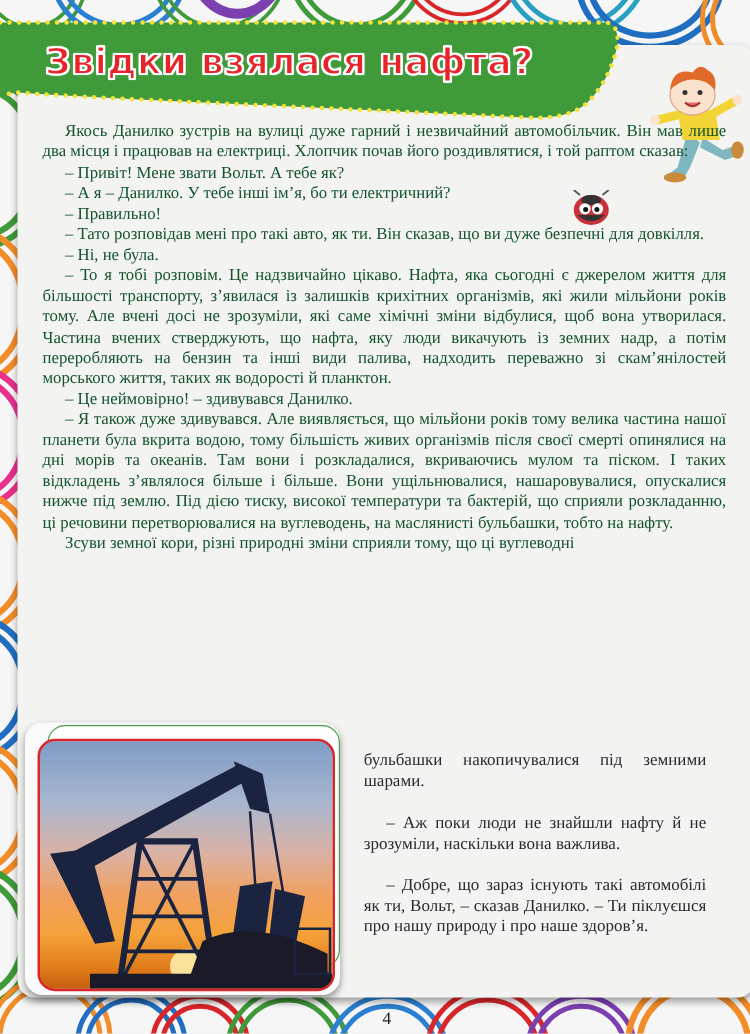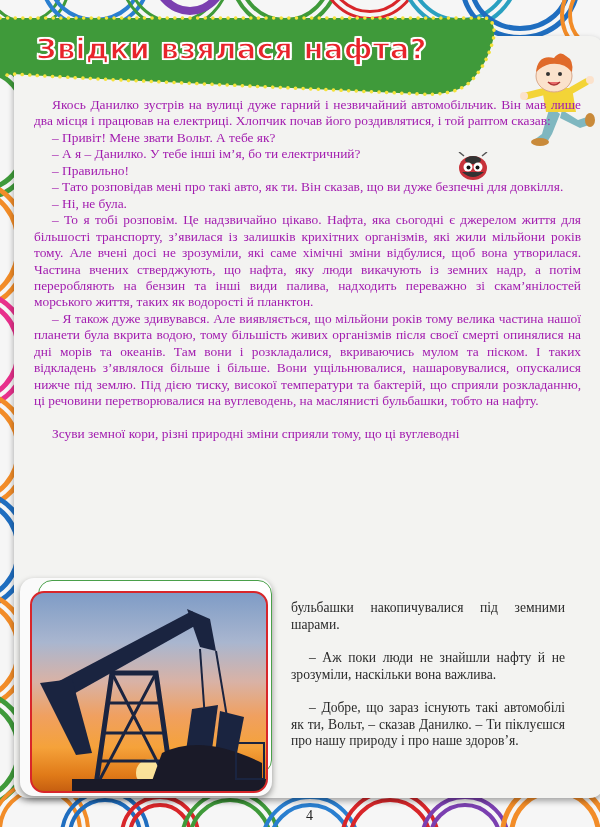--- a/index.html
+++ b/index.html
@@ -29,21 +29,21 @@
   .title {
     position: absolute; left: 36px; top: 18px;
     font-family: "DejaVu Sans", sans-serif; font-weight: bold;
     font-size: 29px; color: #e8242b; letter-spacing: 0.3px;
     -webkit-text-stroke: 1.5px #ffffff;
     text-shadow: 0 0 2px #fff, 1px 1px 0 #fff, -1px -1px 0 #fff, 1px -1px 0 #fff, -1px 1px 0 #fff;
     white-space: nowrap;
   }
   .text {
     position: absolute; left: 34px; top: 97px; width: 547px;
-    font-size: 13.4px; line-height: 16.45px; color: #a21caf;
+    font-size: 13.4px; line-height: 16.45px; color: #14532d;
     text-align: justify; font-family: "Liberation Serif", serif;
   }
   .text p { margin: 0; text-indent: 18px; }
   .text2 {
     position: absolute; left: 275px; top: 584px; width: 306px;
     font-size: 13.6px; line-height: 16.9px; color: #2a2a2a;
     text-align: justify; font-family: "Liberation Serif", serif;
   }
   .text2 p { margin: 16px; text-indent: 18px; }
   .text2 p.noind { text-indent: 0; }
@@ -141,22 +141,23 @@
 </svg>
 
 <div class="text">
   <p>Якось Данилко зустрів на вулиці дуже гарний і незвичайний автомобільчик. Він мав лише два місця і працював на електриці. Хлопчик почав його роздивлятися, і той раптом сказав:</p>
   <p>– Привіт! Мене звати Вольт. А тебе як?</p>
   <p>– А я – Данилко. У тебе інші ім’я, бо ти електричний?</p>
   <p>– Правильно!</p>
   <p>– Тато розповідав мені про такі авто, як ти. Він сказав, що ви дуже безпечні для довкілля.</p>
   <p>– Ні, не була.</p>
   <p>– То я тобі розповім. Це надзвичайно цікаво. Нафта, яка сьогодні є джерелом життя для більшості транспорту, з’явилася із залишків крихітних організмів, які жили мільйони років тому. Але вчені досі не зрозуміли, які саме хімічні зміни відбулися, щоб вона утворилася. Частина вчених стверджують, що нафта, яку люди викачують із земних надр, а потім переробляють на бензин та інші види палива, надходить переважно зі скам’янілостей морського життя, таких як водорості й планктон.</p>
+  <p>– Це неймовірно! – здивувався Данилко.</p>
   <p>– Я також дуже здивувався. Але виявляється, що мільйони років тому велика частина нашої планети була вкрита водою, тому більшість живих організмів після своєї смерті опинялися на дні морів та океанів. Там вони і розкладалися, вкриваючись мулом та піском. І таких відкладень з’являлося більше і більше. Вони ущільнювалися, нашаровувалися, опускалися нижче під землю. Під дією тиску, високої температури та бактерій, що сприяли розкладанню, ці речовини перетворювалися на вуглеводень, на маслянисті бульбашки, тобто на нафту.</p>
-  <p style="text-align:left;margin-top:16px;">Зсуви земної кори, різні природні зміни сприяли тому, що ці вуглеводні</p>
+  <p style="text-align:left;">Зсуви земної кори, різні природні зміни сприяли тому, що ці вуглеводні</p>
 </div>
 
 <div class="photo-card"></div>
 <div class="photo-frame"></div>
 <div class="photo">
   <svg width="234" height="198" viewBox="0 0 234 198">
     <circle cx="118" cy="180" r="14" fill="#fff3b0" opacity="0.85"></circle>
 
     <path d="M12 96 L160 18 L168 30 L22 112 Z" fill="#1a2440"></path>
     <path d="M155 16 L178 26 L184 58 L168 54 Z" fill="#1a2440"></path>

